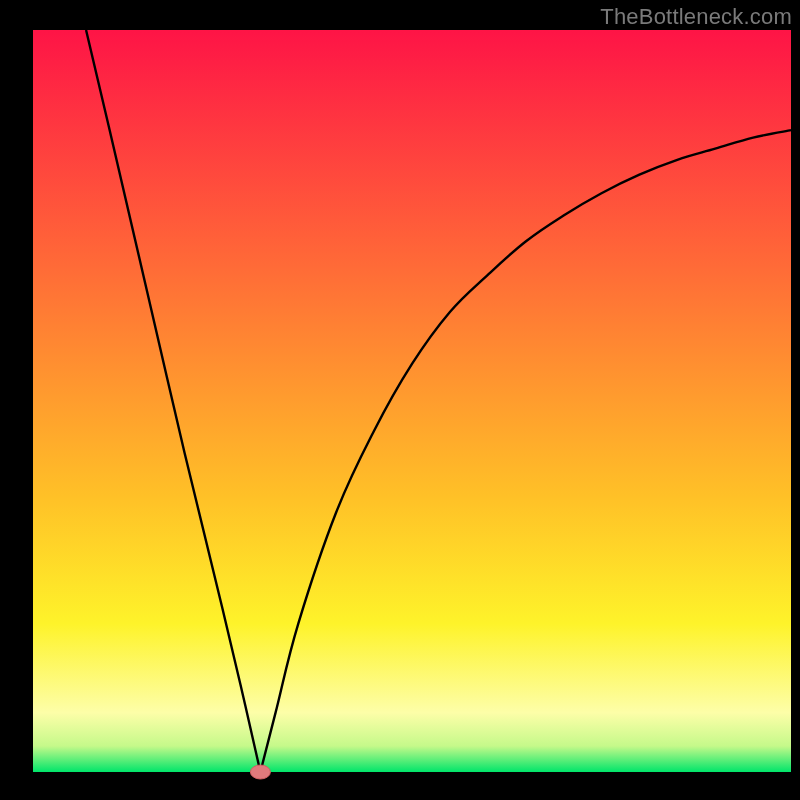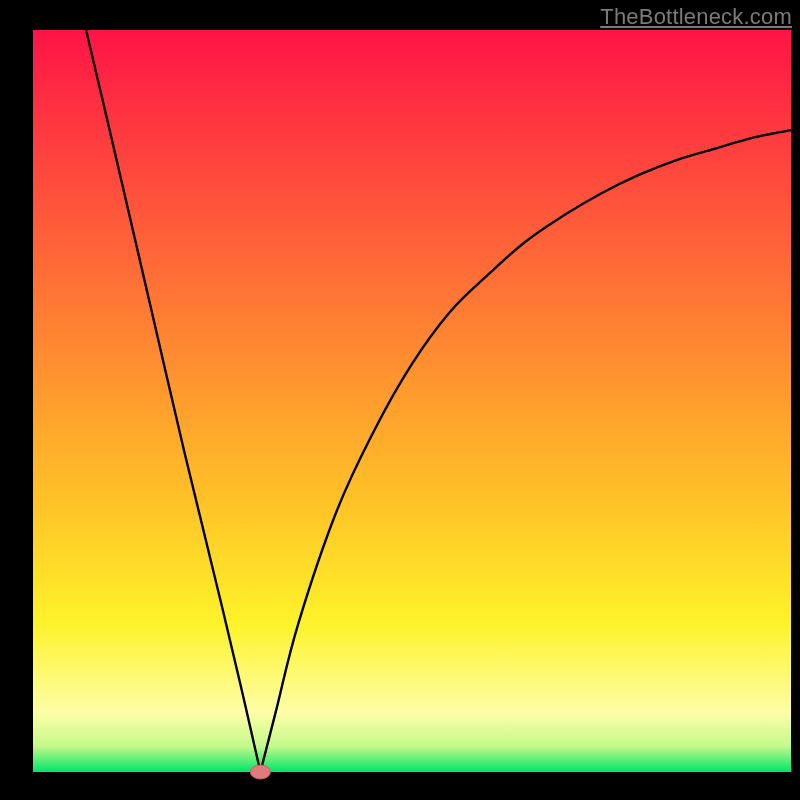--- a/index.html
+++ b/index.html
@@ -17,21 +17,20 @@
     height: 800px;
   }
   .watermark {
     position: absolute;
     top: 4px;
     right: 8px;
     color: #7a7a7a;
     font-size: 22px;
     letter-spacing: 0.2px;
     z-index: 10;
-    text-decoration: underline;
   }
   svg {
     display: block;
   }
 </style>
 </head>
 <body>
 
 <div class="container">
   <div class="watermark">TheBottleneck.com</div>

